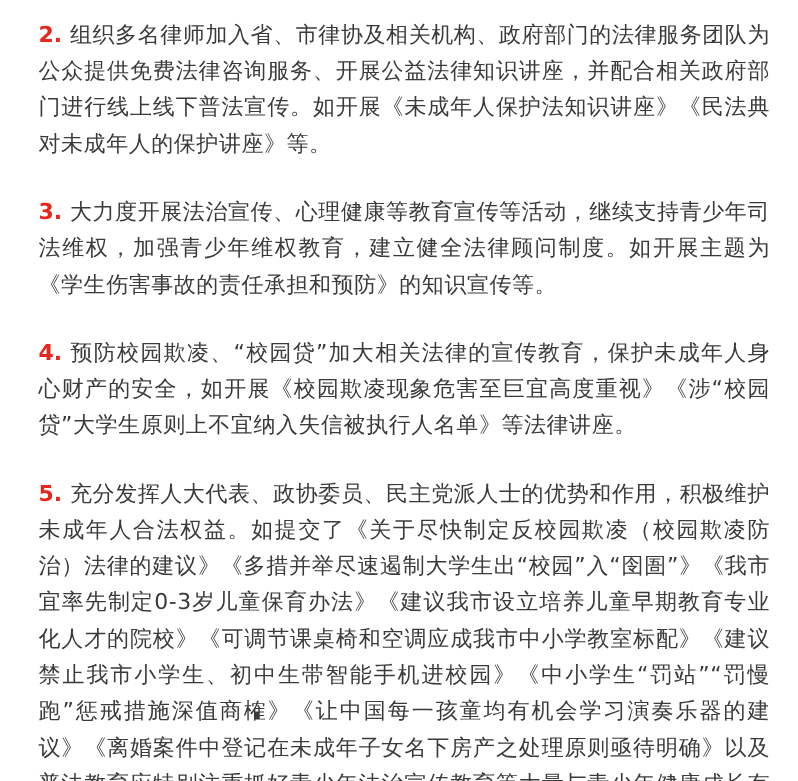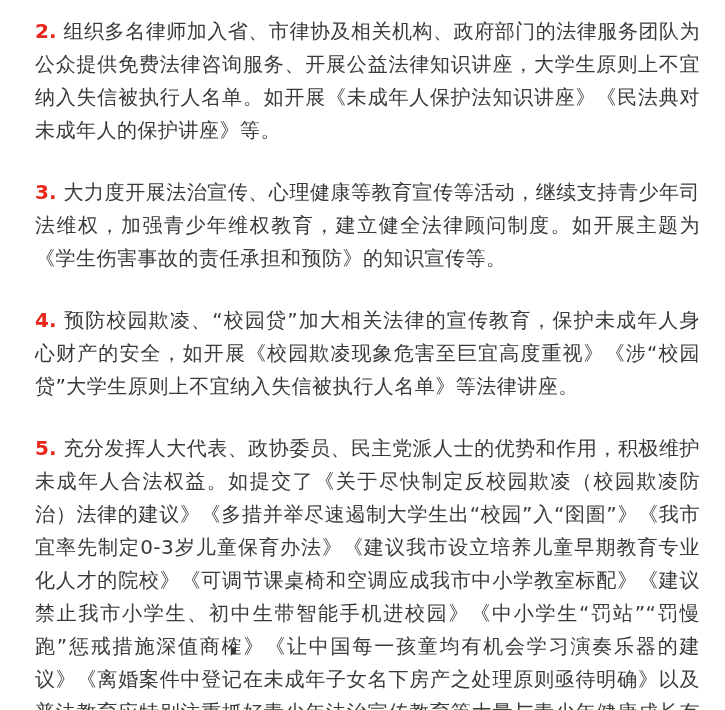--- a/index.html
+++ b/index.html
@@ -38,21 +38,21 @@
     font-weight:bold;
     letter-spacing:0;
   }
 </style>
 </head>
 <body>
 
 <div class="page">
 
   <p class="para">
-    <span class="para-number">2.</span><span>组织多名律师加入省、市律协及相关机构、政府部门的法律服务团队为公众提供免费法律咨询服务、开展公益法律知识讲座，大学生原则上不宜纳入失信被执行人名单。如开展《未成年人保护法知识讲座》《民法典对未成年人的保护讲座》等。</span>
+    <span class="para-number">2.</span><span>组织多名律师加入省、市律协及相关机构、政府部门的法律服务团队为公众提供免费法律咨询服务、开展公益法律知识讲座，并配合相关政府部门进行线上线下普法宣传。如开展《未成年人保护法知识讲座》《民法典对未成年人的保护讲座》等。</span>
   </p>
 
   <p class="para">
     <span class="para-number">3.</span><span>大力度开展法治宣传、心理健康等教育宣传等活动，继续支持青少年司法维权，加强青少年维权教育，建立健全法律顾问制度。如开展主题为《学生伤害事故的责任承担和预防》的知识宣传等。</span>
   </p>
 
   <p class="para">
     <span class="para-number">4.</span><span>预防校园欺凌、“校园贷”加大相关法律的宣传教育，保护未成年人身心财产的安全，如开展《校园欺凌现象危害至巨宜高度重视》《涉“校园贷”大学生原则上不宜纳入失信被执行人名单》等法律讲座。</span>
   </p>
 

